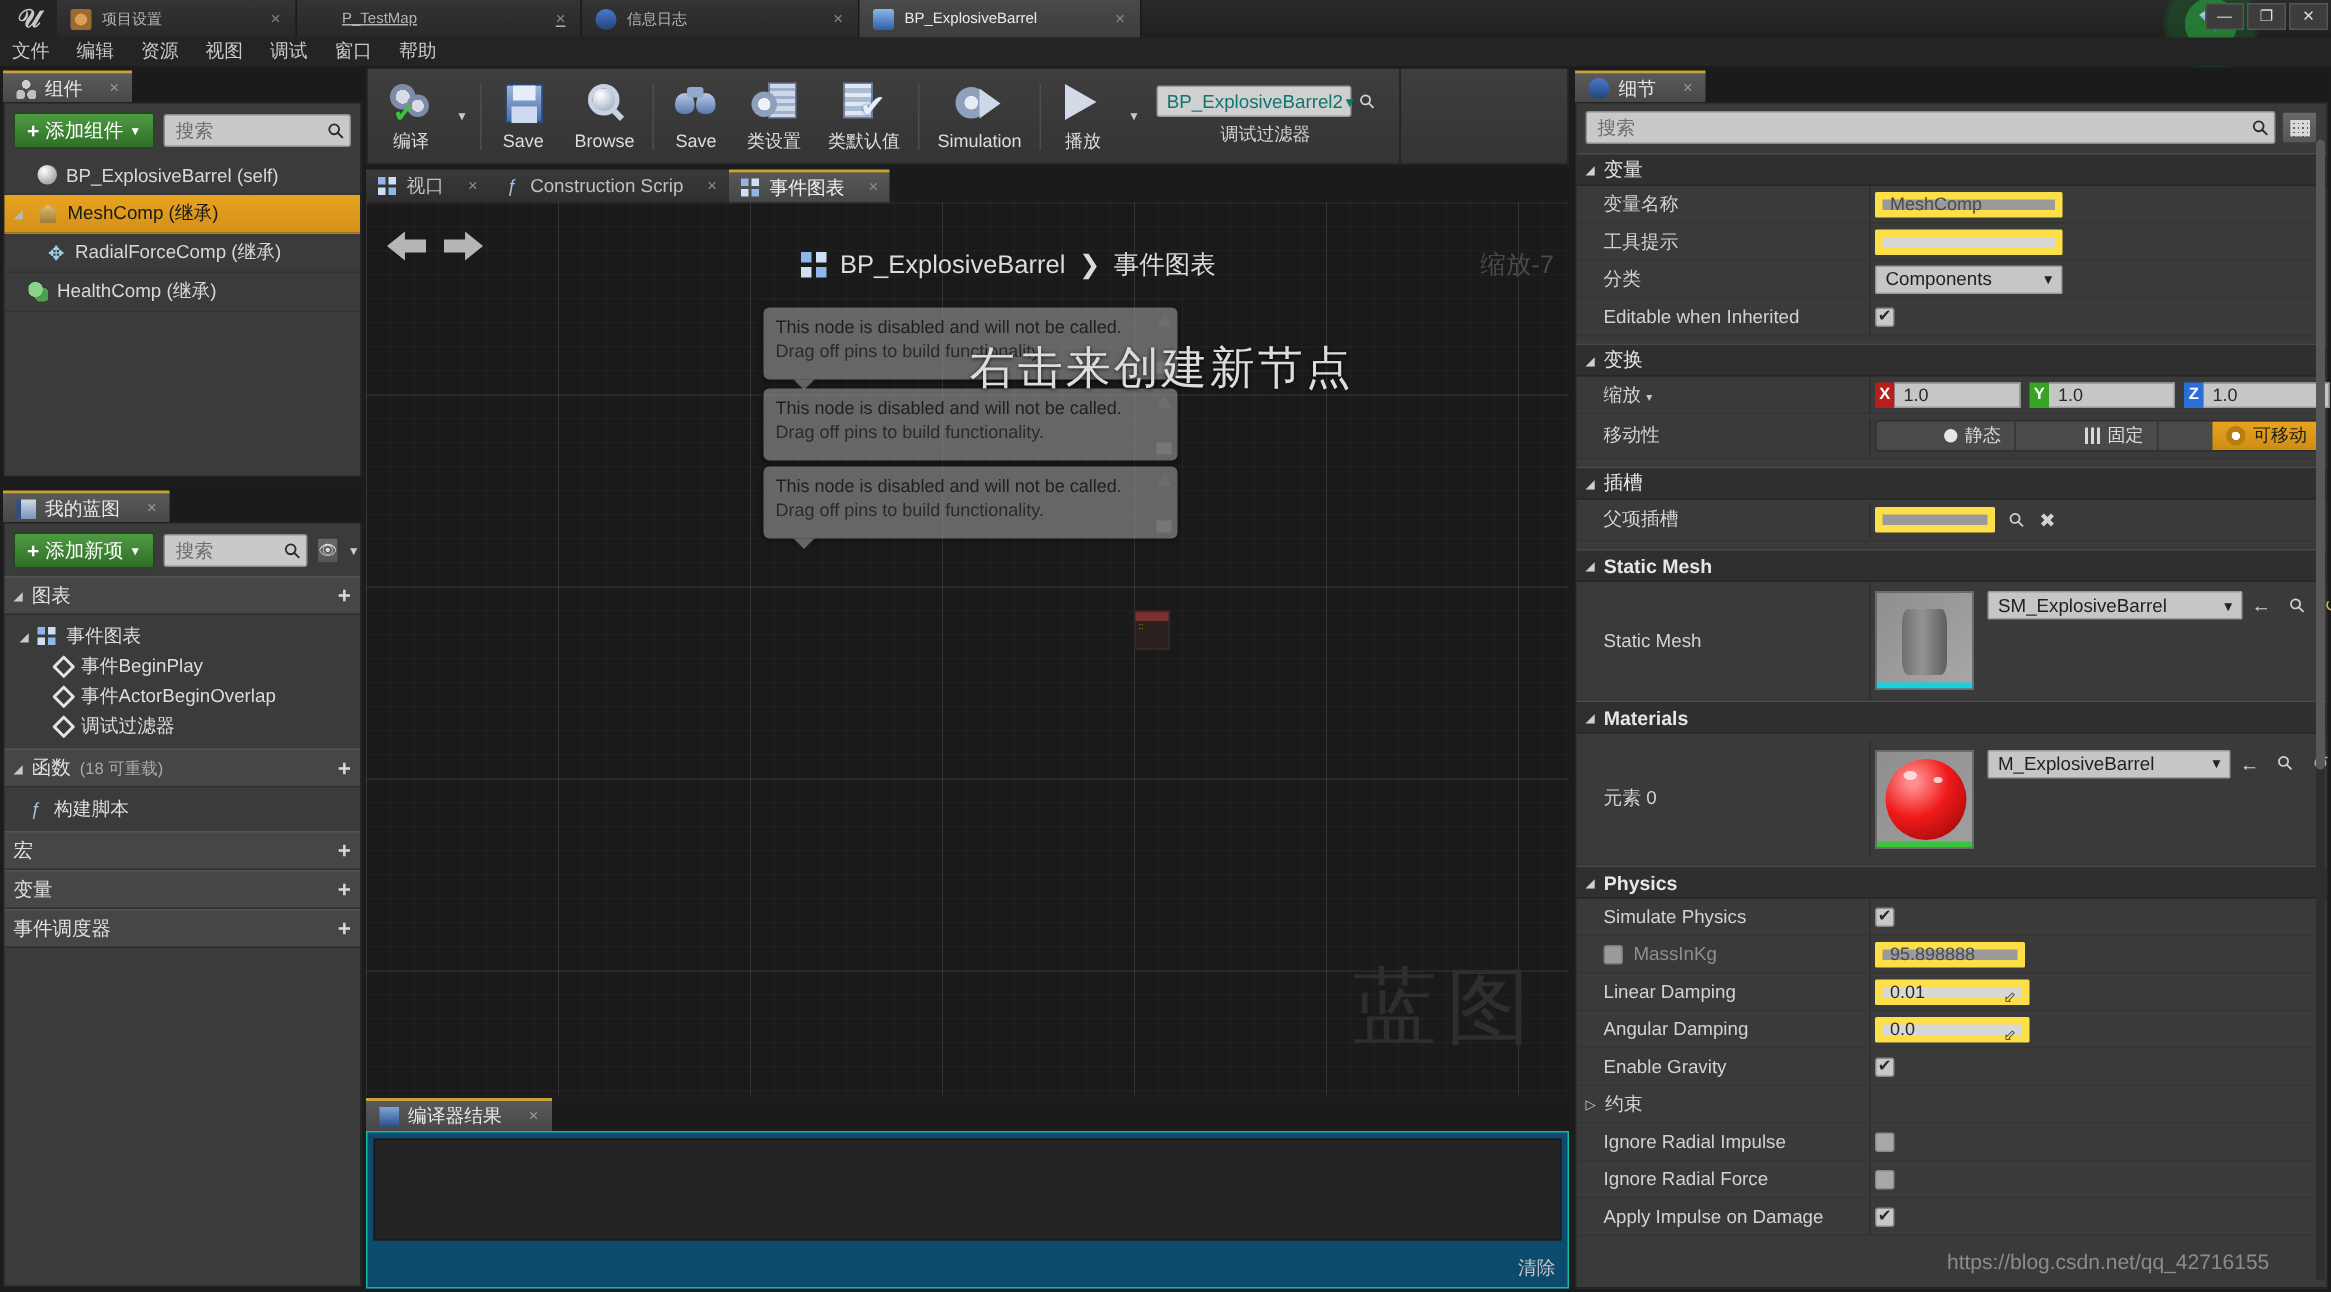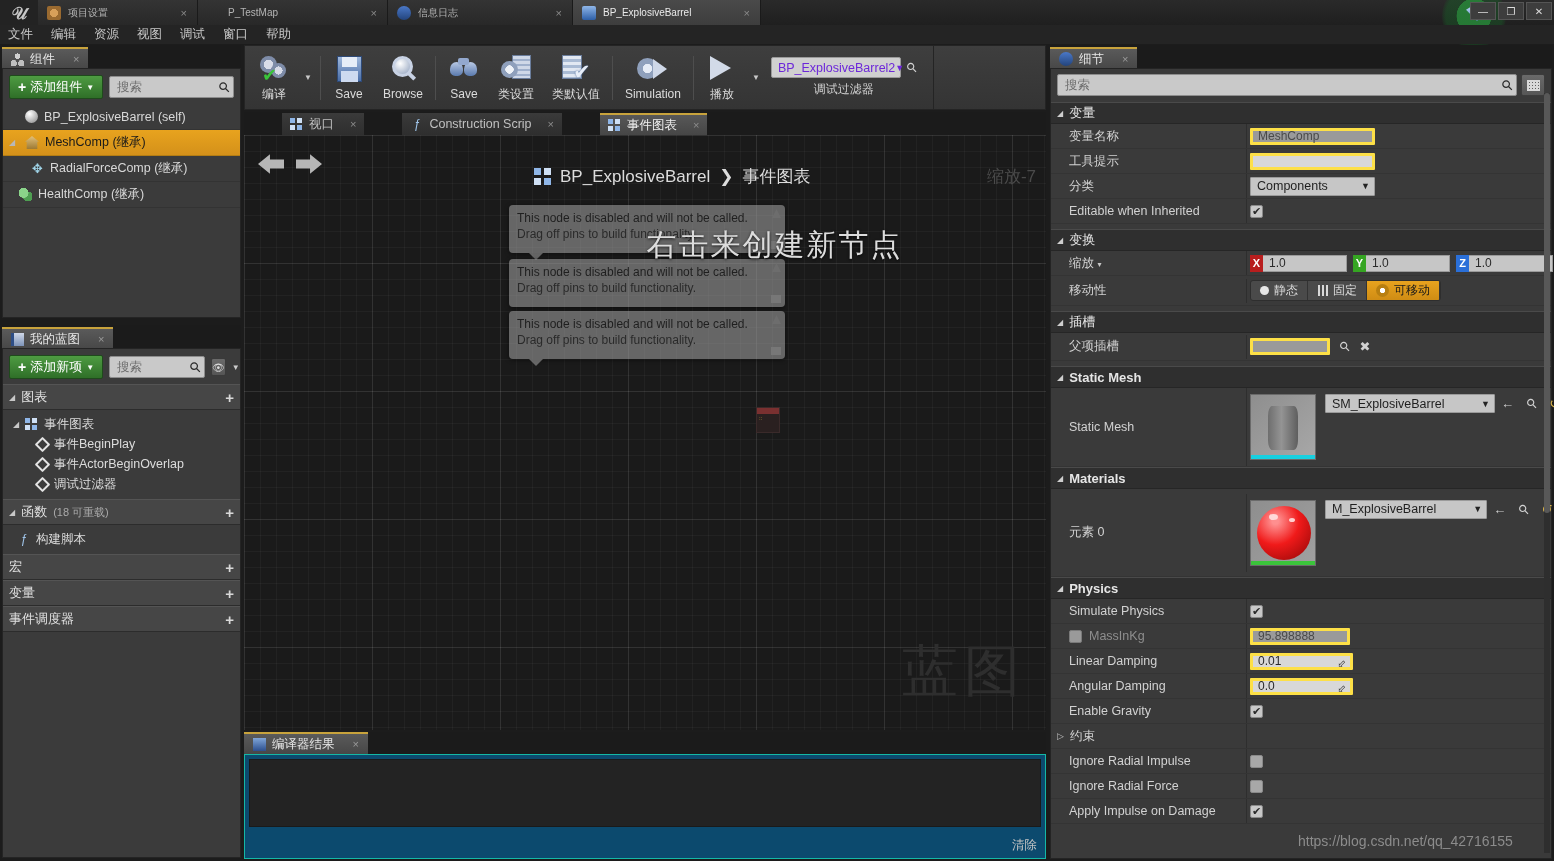--- a/index.html
+++ b/index.html
@@ -98,21 +98,21 @@
   .section .arr{font-size:8px;color:#c8c8c8;}
   .sub{font-size:11px;color:#aaa;}
   .bprow{height:20px;display:flex;align-items:center;gap:6px;font-size:12.5px;color:#dcdcdc;}
   .diam{width:11px;height:11px;flex:0 0 11px;background:transparent;border:2px solid #e4e4e4;
      transform:rotate(45deg);border-radius:1px;}
   .fnic{width:13px;height:13px;flex:0 0 13px;color:#9fc4e8;font-size:12px;font-style:italic;text-align:center;line-height:13px;}
 
   
   #center{left:244px;top:112px;width:802px;height:618px;}
   #graphtabs{height:23px;display:flex;align-items:flex-end;background:#1b1b1b;}
-  .gtab{height:22px;display:flex;align-items:center;gap:6px;padding:0 8px;font-size:12.5px;margin-left:38px;}
+  .gtab{height:22px;display:flex;align-items:center;gap:6px;padding:0 8px;font-size:12.5px;}
   .gtab.on{background:linear-gradient(#585858,#464646);color:#f0f0f0;border-top:2px solid #c8a33c;}
   .gtab.off{background:linear-gradient(#3a3a3a,#2e2e2e);color:#c0c0c0;}
   .gtab .x{color:#8d8d8d;font-size:11px;margin-left:10px;}
   #graphcanvas{position:absolute;left:0;top:23px;width:802px;height:595px;
      background:#1a1a1a;
      background-image:
        linear-gradient(to right,rgba(255,255,255,.035) 1px,transparent 1px),
        linear-gradient(to bottom,rgba(255,255,255,.035) 1px,transparent 1px),
        linear-gradient(to right,rgba(255,255,255,.075) 1px,transparent 1px),
        linear-gradient(to bottom,rgba(255,255,255,.075) 1px,transparent 1px);
@@ -154,38 +154,38 @@
      repeating-linear-gradient(to bottom,#d8d8d8 0 2px,transparent 2px 3px),
      repeating-linear-gradient(to right,#d8d8d8 0 2px,transparent 2px 3px);}
   .cat{height:22px;background:#2f2f2f;border-top:1px solid #4a4a4a;border-bottom:1px solid #262626;
      display:flex;align-items:center;gap:6px;padding:0 6px;font-size:13px;color:#e6e6e6;}
   .cat .arr{font-size:8px;color:#cfcfcf;}
   .cat.bold{font-weight:bold;}
   .prow{display:flex;align-items:center;min-height:24px;border-bottom:1px solid #343434;}
   .plabel{width:195px;flex:0 0 195px;padding-left:18px;font-size:12.5px;color:#d2d2d2;}
   .plabel.dim{color:#8e8e8e;}
   .pval{flex:1;display:flex;align-items:center;gap:6px;padding-left:3px;border-left:1px solid #2e2e2e;min-height:24px;}
-  .tfield{height:17px;background:#c6c6c6;border:3px solid #fde047;color:#2a2a2a;font-size:12px;
+  .tfield{height:17px;background:#c6c6c6;border:5px solid #fde047;color:#2a2a2a;font-size:12px;
      display:flex;align-items:center;padding:0 5px;border-radius:1px;}
   .tfield.ro{background:#9a9a9a;color:#4a4a4a;}
   .tfield.light{background:#d8d8d8;}
   .cbx{width:13px;height:13px;background:#c8c8c8;border:1px solid #8a8a8a;border-radius:2px;
      display:flex;align-items:center;justify-content:center;color:#2a2a2a;font-size:11px;line-height:1;}
   .cbx.off{background:#a8a8a8;color:transparent;}
   .cbx.gray{background:#9a9a9a;border-color:#7a7a7a;}
   .combo{height:19px;background:#c6c6c6;border:1px solid #9a9a9a;color:#1f1f1f;font-size:12.5px;
      display:flex;align-items:center;padding:0 4px 0 6px;border-radius:1px;}
   .combo .cr{margin-left:auto;font-size:9px;color:#222;}
   .axis{display:flex;align-items:center;}
   .axis .ab{width:13px;height:17px;color:#fff;font-size:11px;font-weight:bold;display:flex;align-items:center;justify-content:center;}
   .axis .ab.x{background:#b81e1e;} .axis .ab.y{background:#35a522;} .axis .ab.z{background:#2a6fd8;}
   .axis .af{width:84px;height:17px;background:#c6c6c6;border:1px solid #9a9a9a;border-left:none;color:#2a2a2a;
      font-size:12px;display:flex;align-items:center;padding-left:6px;}
   .mobility{display:flex;height:21px;border-radius:3px;overflow:hidden;background:#4a4a4a;border:1px solid #2e2e2e;}
-  .mob{display:flex;align-items:center;gap:5px;padding:0 9px;font-size:12px;color:#dcdcdc;border-right:1px solid #333;}
+  .mob{display:flex;align-items:center;gap:5px;padding:0 9px;font-size:12px;color:#dcdcdc;border-right:1px solid #333;margin-left:36px;}
   .mob.on{background:linear-gradient(#e8a31e,#cf8c14);color:#1a1a1a;}
   .mobdot{width:9px;height:9px;border-radius:50%;background:#e6e6e6;}
   .mobpins{width:11px;height:11px;background:
      linear-gradient(#d8d8d8,#d8d8d8) 1px 0/2px 11px no-repeat,
      linear-gradient(#d8d8d8,#d8d8d8) 5px 0/2px 11px no-repeat,
      linear-gradient(#d8d8d8,#d8d8d8) 9px 0/2px 11px no-repeat;}
   .mobmove{width:13px;height:13px;border-radius:50%;background:radial-gradient(circle,#fff 0 30%,#b87f10 31% 100%);}
   .thumb{width:66px;height:66px;border:1px solid #6a6a6a;flex:0 0 66px;position:relative;overflow:hidden;}
   .thumb .under{position:absolute;left:0;bottom:0;width:100%;height:4px;}
   .assetrow{display:flex;flex-direction:row;gap:4px;flex:1;}
@@ -207,38 +207,38 @@
   #toolbar-rest{left:934px;top:45px;width:112px;height:65px;background:linear-gradient(#3e3e3e,#343434);
      border:1px solid #242424;border-left:none;}
   .tbtn{height:60px;display:flex;flex-direction:column;align-items:center;justify-content:center;gap:3px;
      padding:0 9px;color:#dcdcdc;font-size:12px;min-width:50px;}
   .tbtn .cap{white-space:nowrap;}
   .tsep{width:1px;height:44px;background:#4e4e4e;margin:0 3px;}
   .tbicon{width:32px;height:30px;position:relative;}
   .drop{font-size:8px;color:#c8c8c8;align-self:center;padding:0 5px;}
   #dbgwrap{display:flex;flex-direction:column;align-items:center;gap:3px;padding-left:6px;}
   #dbgfilter{height:21px;width:130px;background:#d0d0d0;border:1px solid #9a9a9a;border-radius:2px;
-     display:flex;align-items:center;padding:0 4px 0 6px;color:#6d28d9;font-size:12.5px;}
+     display:flex;align-items:center;padding:0 4px 0 6px;color:#0f766e;font-size:12.5px;}
   #dbgfilter .cr{margin-left:auto;font-size:9px;}
 </style>
 </head>
 <body>
 
 <div class="abs" id="titlebar">
   <div id="ue-logo">
       <span class="ue-glyph">𝒰</span>
     </div>
 
   <div class="ttab inactive" style="width:160px;">
     <span class="ticon gear"></span>
     <span class="tlabel">项目设置</span>
     <span class="tclose">×</span>
   </div>
 
-  <div class="ttab inactive" style="width:190px;">
+  <div class="ttab inactive" style="width:190px;text-decoration:underline;">
     <span class="ticon blank"></span>
     <span class="tlabel">P_TestMap</span>
     <span class="tclose">×</span>
   </div>
 
   <div class="ttab inactive" style="width:185px;">
     <span class="ticon log"></span>
     <span class="tlabel">信息日志</span>
     <span class="tclose">×</span>
   </div>

